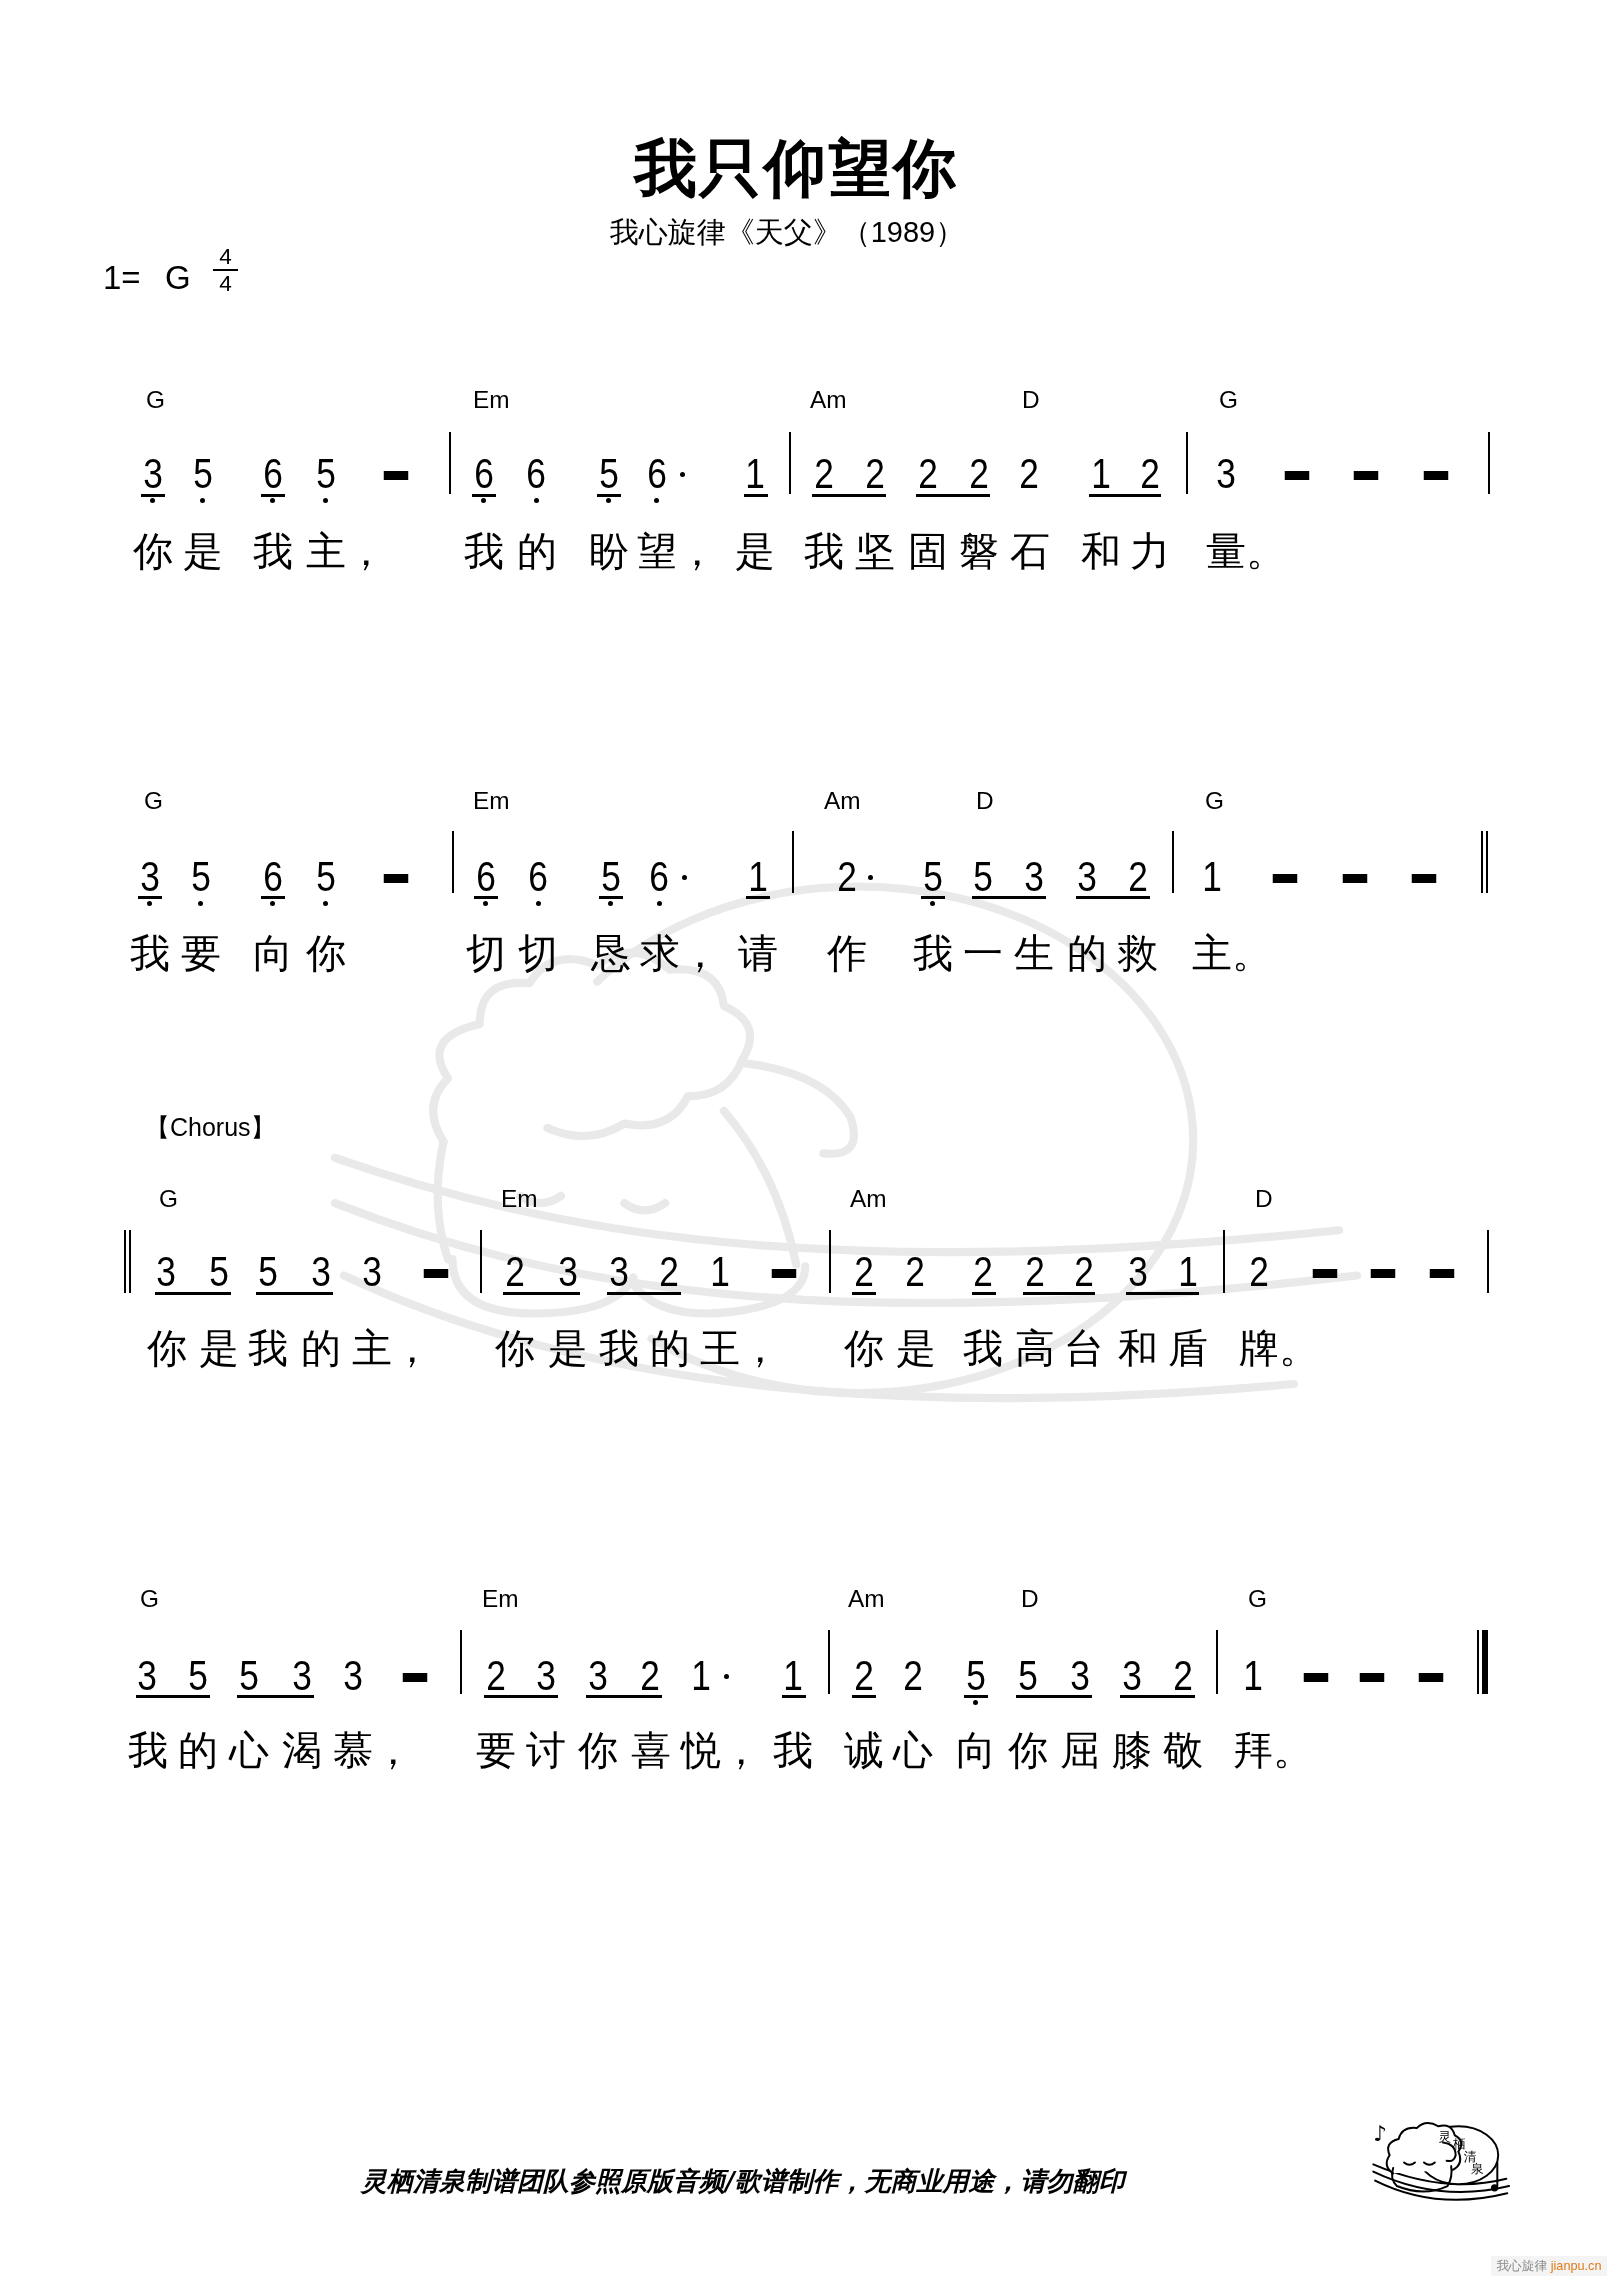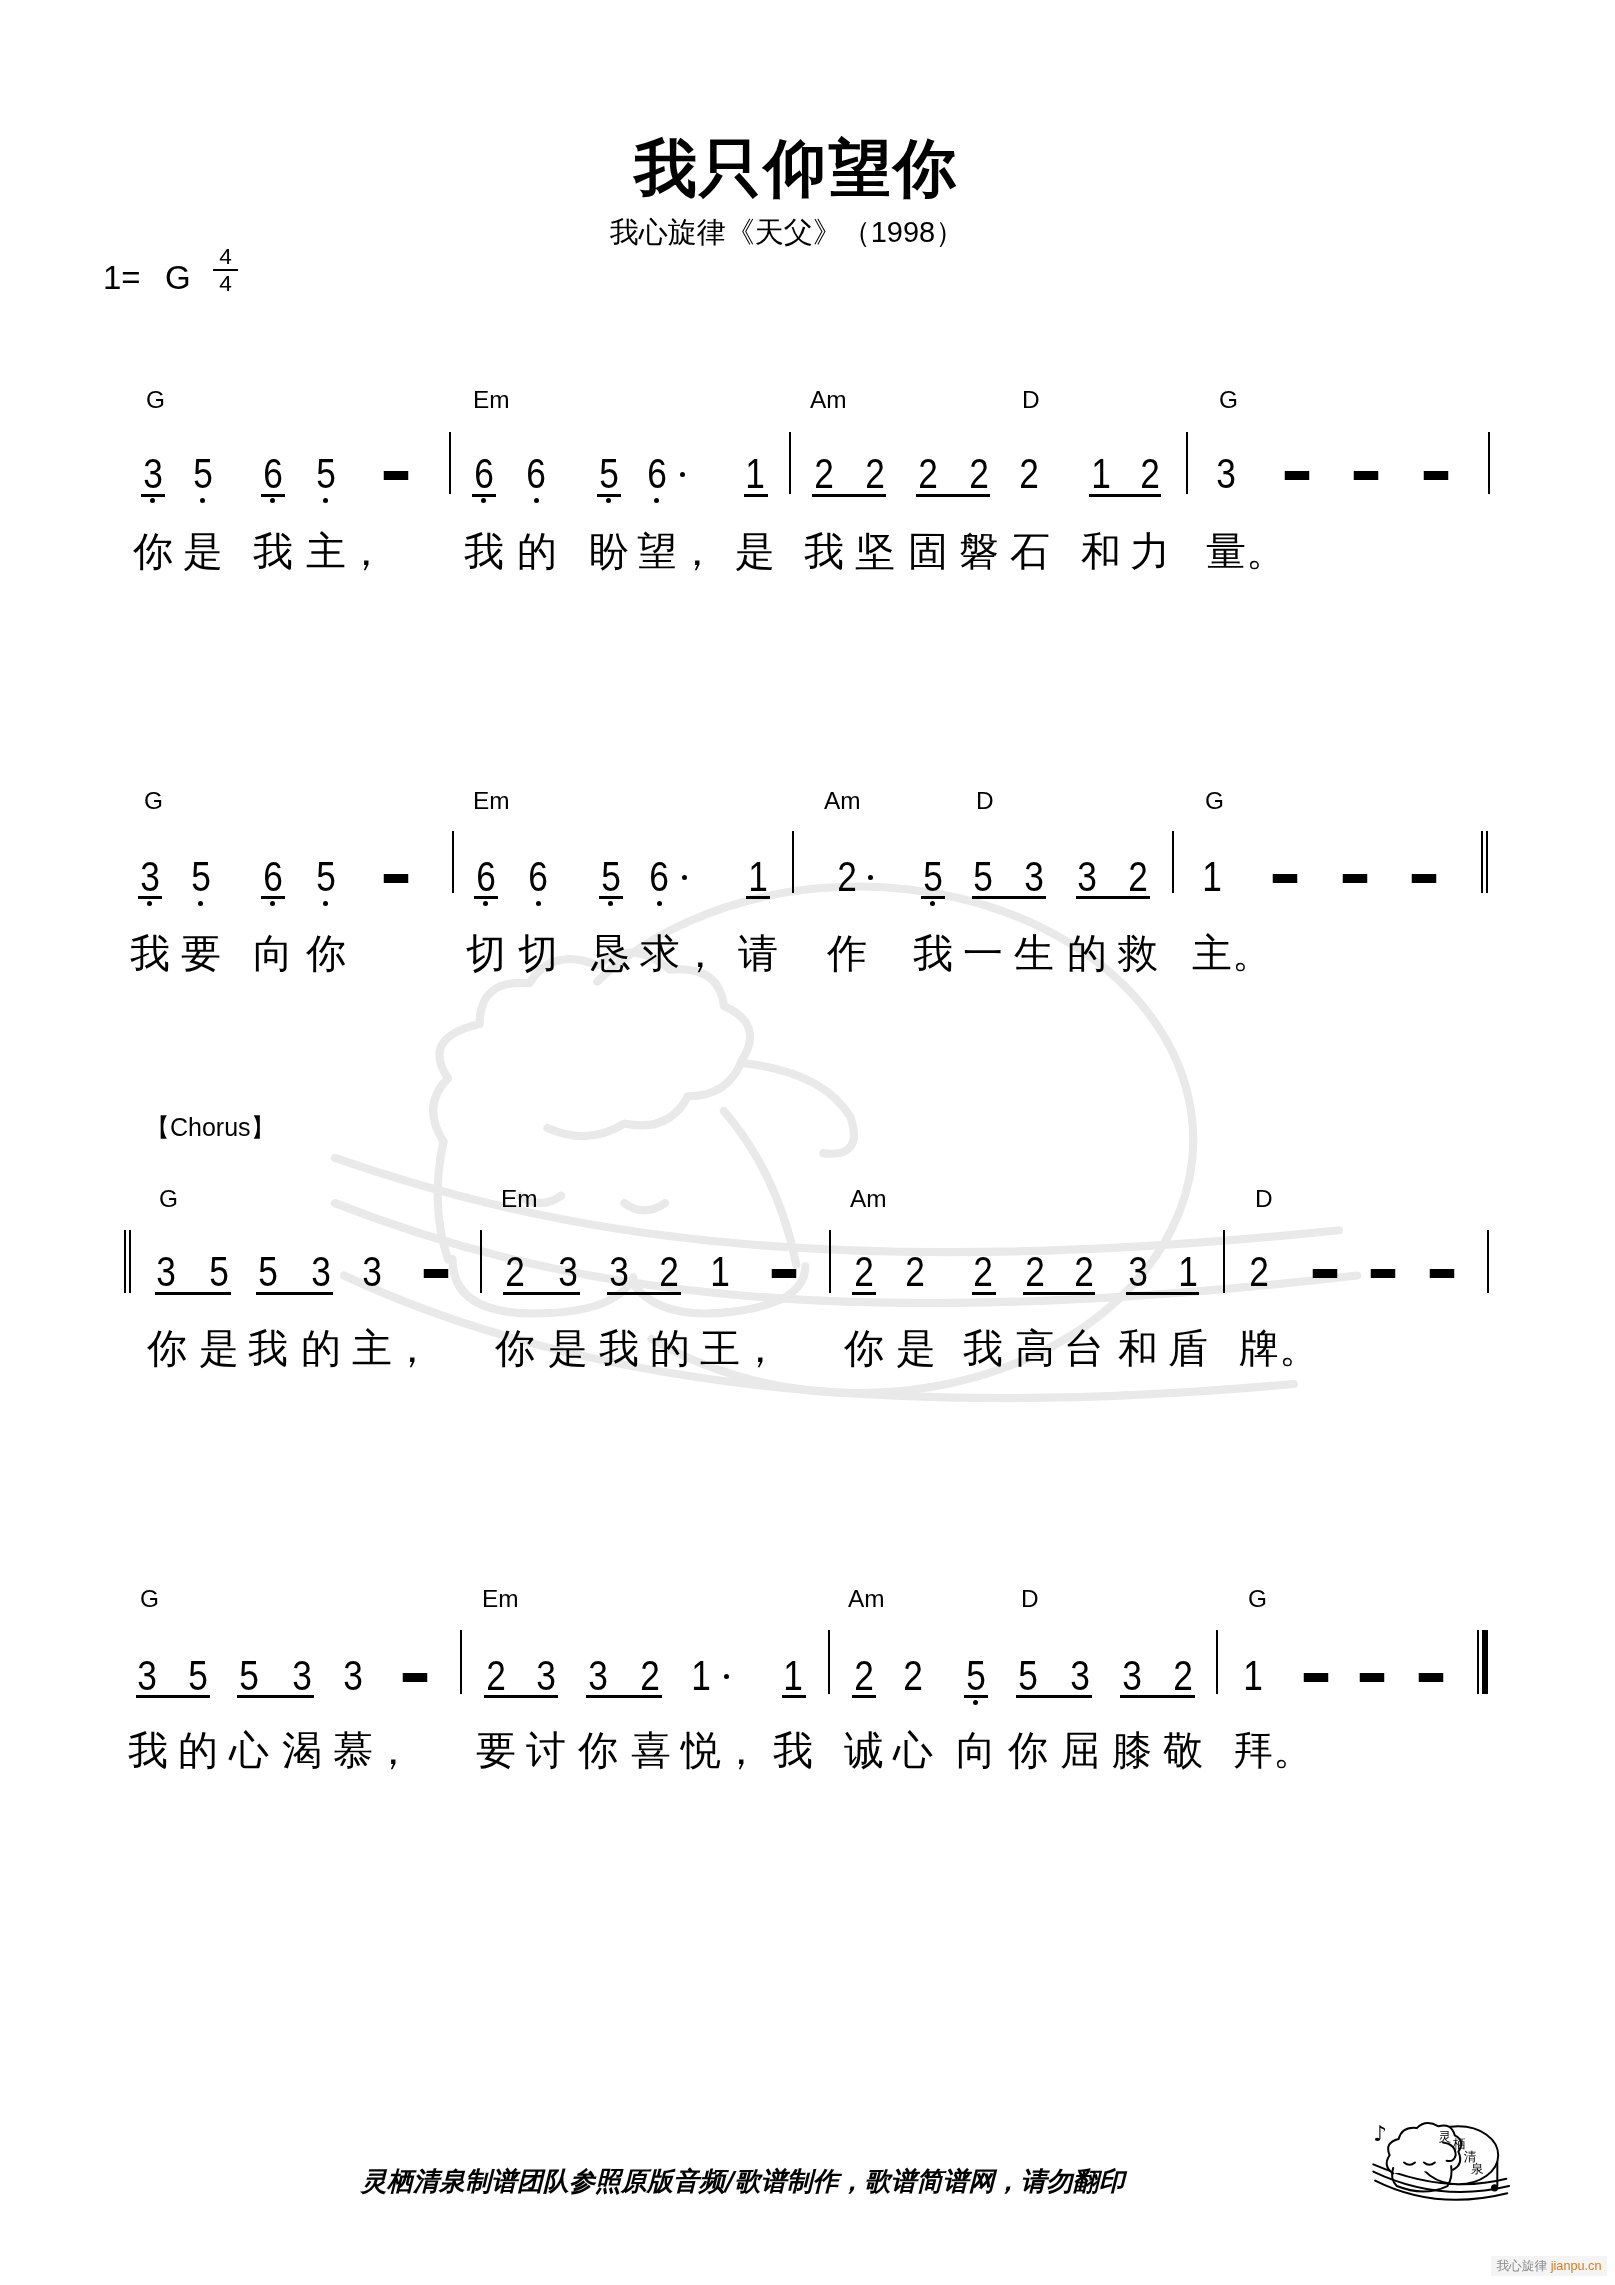--- a/index.html
+++ b/index.html
@@ -73,21 +73,21 @@
     <path d="M 690 1330 q 22 16 45 0"></path>
     <path d="M 500 1392 q 0 60 90 60 q 90 0 110 -40"></path>
     <path d="M 700 1420 q 30 40 110 30 q 80 -10 80 -50"></path>
     <path d="M 370 1280 C 600 1360, 900 1420, 1480 1360"></path>
     <path d="M 370 1330 C 600 1420, 900 1480, 1500 1410"></path>
     <path d="M 380 1410 C 700 1560, 1100 1560, 1430 1530"></path>
   </svg>
 
   <div class="head-block">
     <div class="abs title">我只仰望你</div>
-    <div class="abs subtitle">我心旋律《天父》（1998）</div>
+    <div class="abs subtitle">我心旋律《天父》（1989）</div>
     <div class="abs key-label">1=</div>
     <div class="abs key-tonic">G</div>
     <div class="abs time-sig">
       <span class="num">4</span>
       <span class="bar"></span>
       <span class="num">4</span>
     </div>
     <div class="abs section-label">【Chorus】</div>
   </div>
 
@@ -347,21 +347,21 @@
         <span class="lyric" style="left: 1163px; top: 1730px;">敬</span>
         <span class="note" style="left: 1253px; top: 1654px;">1</span>
         <span class="lyric" style="left: 1233px; top: 1730px;">拜。</span>
         <span class="note dash" style="left: 1316px; top: 1654px;">–</span>
         <span class="note dash" style="left: 1372px; top: 1654px;">–</span>
         <span class="note dash" style="left: 1431px; top: 1654px;">–</span>
       </div>
     </div>
 
   <div class="foot-block">
-    <div class="abs footer-credit">灵栖清泉制谱团队参照原版音频/歌谱制作，歌谱简谱网，请勿翻印</div>
+    <div class="abs footer-credit">灵栖清泉制谱团队参照原版音频/歌谱制作，无商业用途，请勿翻印</div>
     <div class="abs site-tag">
       <span>我心旋律</span><span class="site-domain">jianpu.cn</span>
     </div>
   </div>
 
   <svg id="logo" width="172" height="109" viewBox="0 0 190 120">
     <g fill="none" stroke="#000" stroke-width="2.2" stroke-linecap="round">
       <path d="M 18 62 C 60 80, 110 92, 165 78"></path>
       <path d="M 18 70 C 60 90, 110 100, 168 86"></path>
       <path d="M 20 80 C 60 100, 110 108, 166 94"></path>

